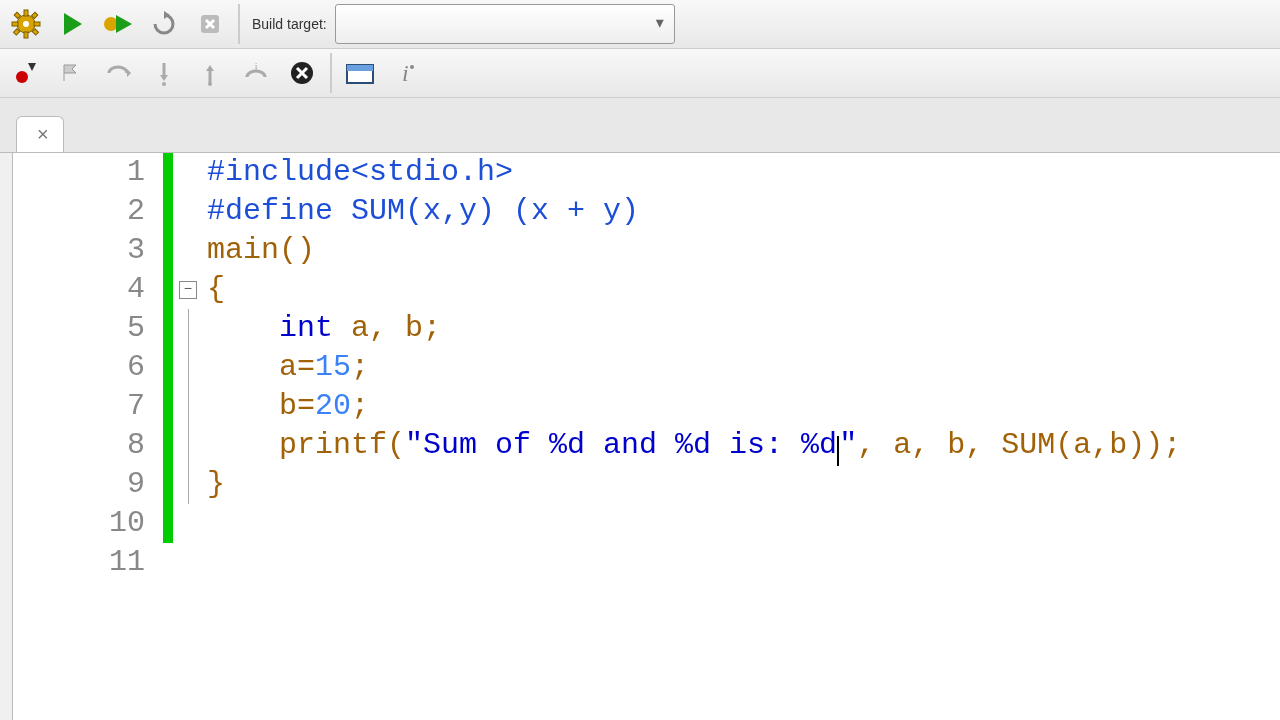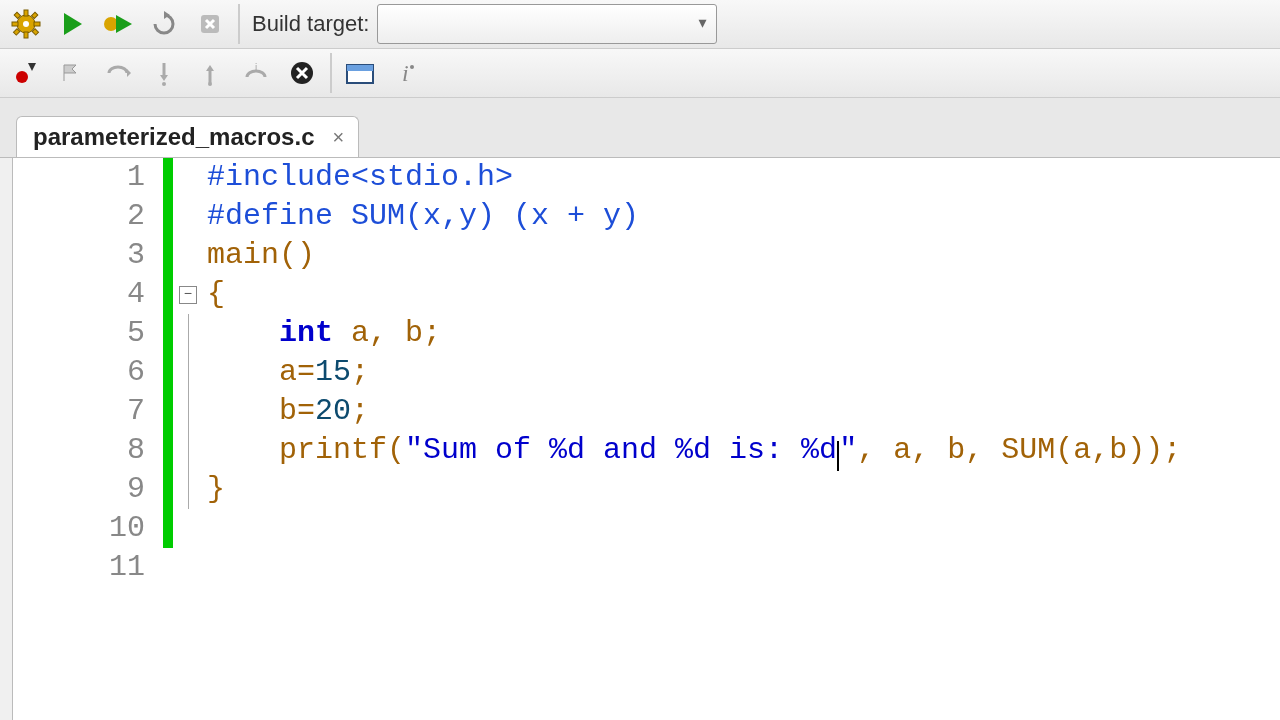--- a/index.html
+++ b/index.html
@@ -31,21 +31,21 @@
     justify-content: center;
     cursor: pointer;
   }
   .divider {
     width: 2px;
     height: 40px;
     background: #ccc;
     margin: 0 4px;
   }
   .build-label {
-    font-size: 22px;
+    font-size: 14px;
     color: #333;
     margin: 6px 6px;
   }
   .build-select {
     width: 340px;
     height: 40px;
     background: linear-gradient(#fff,#eee);
     border: 1px solid #999;
     border-radius: 3px;
     position: relative;
@@ -142,23 +142,23 @@
   .fold-line {
     width: 1px;
     height: 100%;
     background: #aaa;
   }
   .code-col {
     padding-left: 4px;
     color: #000;
   }
   .tok-green { color: #1d4ed8; }
-  .tok-blue  { color: #0000cc; font-weight: bold; }
+  .tok-blue  { color: #0000cc; font-weight: normal; }
   .tok-str   { color: #0000cc; }
-  .tok-num   { color: #0c4a6e; }
+  .tok-num   { color: #3b82f6; }
   .tok-black { color: #a16207; }
   .cursor {
     display:inline-block;
     width:2px;
     height:30px;
     background:#000;
     vertical-align:text-bottom;
     margin-bottom:-4px;
   }
   
@@ -268,20 +268,19 @@
   <button class="tool-btn">
     <svg width="24" height="28" viewBox="0 0 24 28">
       <text x="8" y="22" font-size="24" font-style="italic" fill="#888" font-family="serif">i</text>
       <circle cx="18" cy="8" r="2" fill="#888"></circle>
     </svg>
   </button>
 </div>
 
 <div class="tab-strip">
   <div class="tab">
-    <span class="tab-title">parameterized_macros.c</span>
     <span class="tab-close">×</span>
   </div>
 </div>
 
 <div class="editor-wrap">
   <div class="code-area" id="code-area"><div class="code-row"><div class="ln">1</div><div class="marker"></div><div class="fold-col"></div><div class="code-col"><span class="tok-green">#include&lt;stdio.h&gt;</span></div></div><div class="code-row"><div class="ln">2</div><div class="marker"></div><div class="fold-col"></div><div class="code-col"><span class="tok-green">#define SUM(x,y) (x + y)</span></div></div><div class="code-row"><div class="ln">3</div><div class="marker"></div><div class="fold-col"></div><div class="code-col"><span class="tok-black">main</span><span class="tok-black">()</span></div></div><div class="code-row"><div class="ln">4</div><div class="marker"></div><div class="fold-col"><div class="fold-box">−</div></div><div class="code-col"><span class="tok-black">{</span></div></div><div class="code-row"><div class="ln">5</div><div class="marker"></div><div class="fold-col"><div class="fold-line"></div></div><div class="code-col"><span class="tok-black">    </span><span class="tok-blue">int</span><span class="tok-black"> a, b;</span></div></div><div class="code-row"><div class="ln">6</div><div class="marker"></div><div class="fold-col"><div class="fold-line"></div></div><div class="code-col"><span class="tok-black">    a=</span><span class="tok-num">15</span><span class="tok-black">;</span></div></div><div class="code-row"><div class="ln">7</div><div class="marker"></div><div class="fold-col"><div class="fold-line"></div></div><div class="code-col"><span class="tok-black">    b=</span><span class="tok-num">20</span><span class="tok-black">;</span></div></div><div class="code-row"><div class="ln">8</div><div class="marker"></div><div class="fold-col"><div class="fold-line"></div></div><div class="code-col"><span class="tok-black">    printf(</span><span class="tok-str">"Sum of %d and %d is: %d</span><span class="cursor"></span><span class="tok-str">"</span><span class="tok-black">, a, b, SUM(a,b));</span></div></div><div class="code-row"><div class="ln">9</div><div class="marker"></div><div class="fold-col"><div class="fold-line"></div></div><div class="code-col"><span class="tok-black">}</span></div></div><div class="code-row"><div class="ln">10</div><div class="marker"></div><div class="fold-col"></div><div class="code-col"></div></div><div class="code-row"><div class="ln">11</div><div class="marker end"></div><div class="fold-col"></div><div class="code-col"></div></div></div>
 </div>
 
 </body></html>

